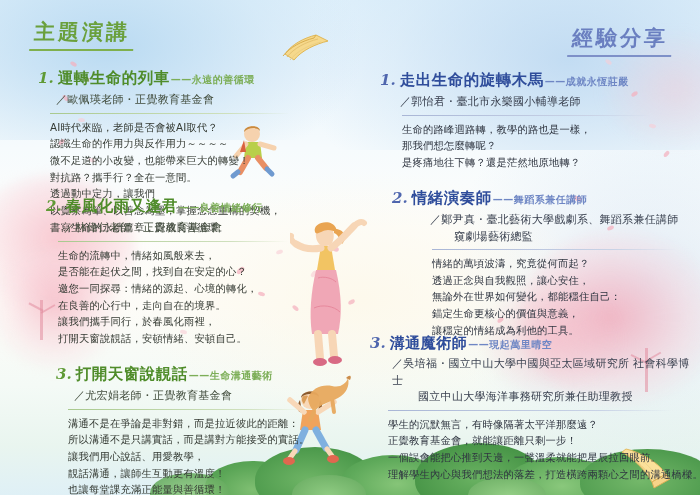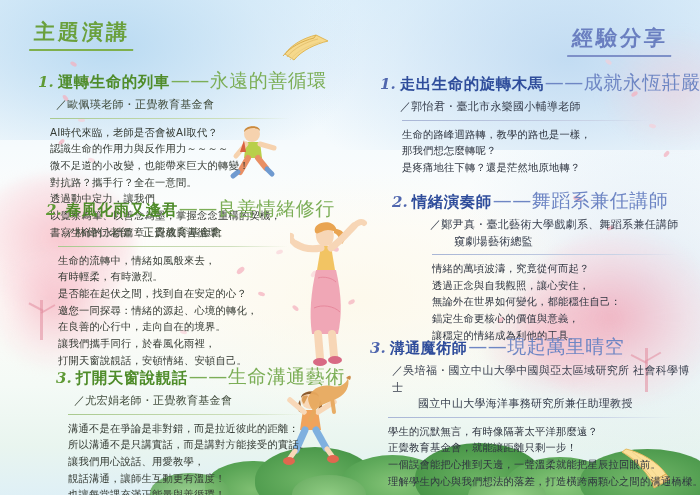--- a/index.html
+++ b/index.html
@@ -85,21 +85,21 @@
   .title-wrap-right { position:absolute; right:28px; top:24px; text-align:right; }
 
   .item { position:absolute; }
 
   .item-head { display:flex; align-items:baseline; white-space:nowrap; }
   .num {
     font-family:"DejaVu Serif","Liberation Serif",serif;
     font-style:italic; font-weight:700; font-size:15px; margin-right:4px;
   }
   .headline { font-weight:700; font-size:15.5px; letter-spacing:.5px; }
-  .dash { font-weight:400; font-size:19px; letter-spacing:.5px; margin-left:1px; }
+  .dash { font-weight:700; font-size:10px; letter-spacing:.5px; margin-left:1px; }
 
   .speaker {
     font-size:11px; font-weight:400; letter-spacing:.3px; margin-top:3px;
     color:#3f4a3a; line-height:1.5;
   }
   .speaker .sub { display:block; }
 
   .rule { height:1px; margin:4px 0 5px 0; }
 
   .body-text {
@@ -319,21 +319,20 @@
     <div class="item g" id="L2">
       <div class="item-head">
         <span class="num">2.</span>
         <span class="headline">春風化雨又逢君</span>
         <span class="dash">——良善情緒修行</span>
       </div>
       <div class="speaker">／林偉仁老師・正覺教育基金會</div>
       <div class="rule"></div>
       <div class="body-text">
         <p>生命的流轉中，情緒如風般來去，</p>
-        <p>有時輕柔，有時激烈。</p>
         <p>是否能在起伏之間，找到自在安定的心？</p>
         <p>邀您一同探尋：情緒的源起、心境的轉化，</p>
         <p>在良善的心行中，走向自在的境界。</p>
         <p>讓我們攜手同行，於春風化雨裡，</p>
         <p>打開天窗說靚話，安頓情緒、安頓自己。</p>
       </div>
     </div>
 
     <div class="item g" id="L3">
       <div class="item-head">

